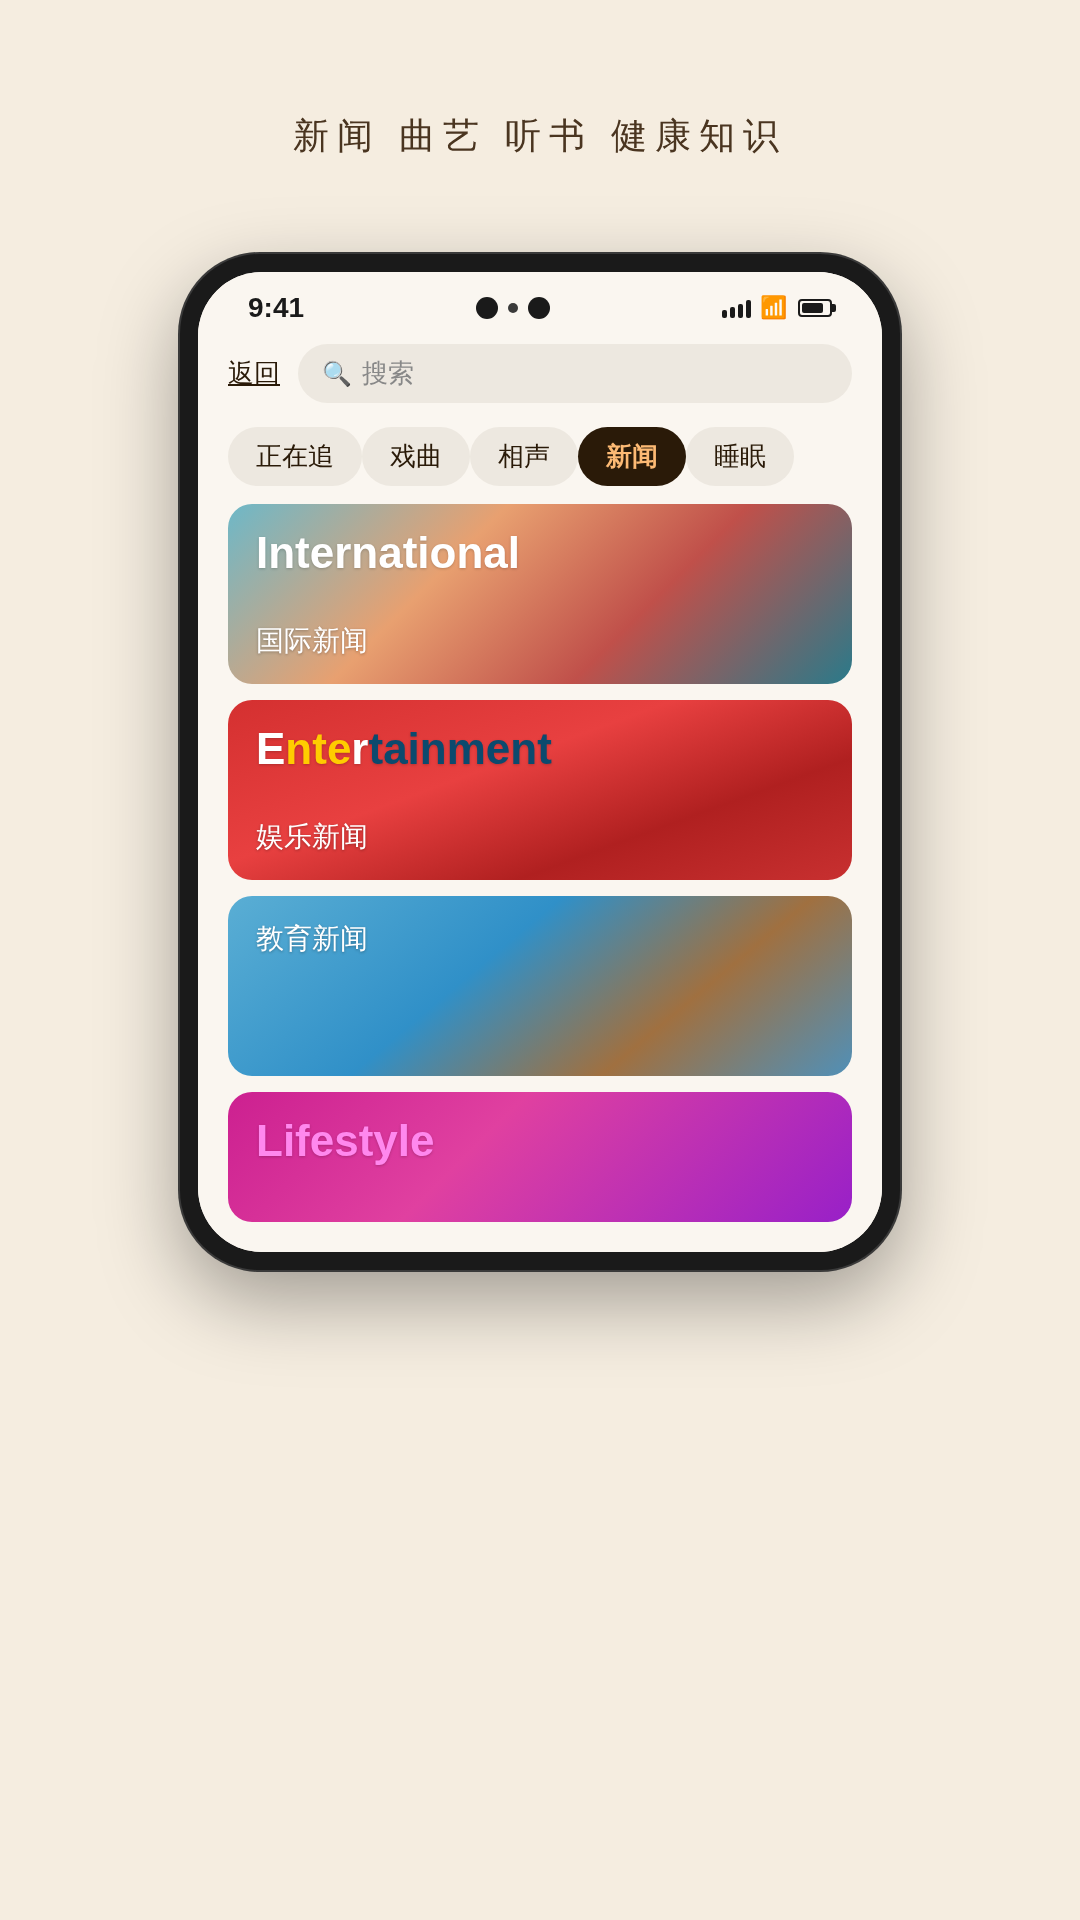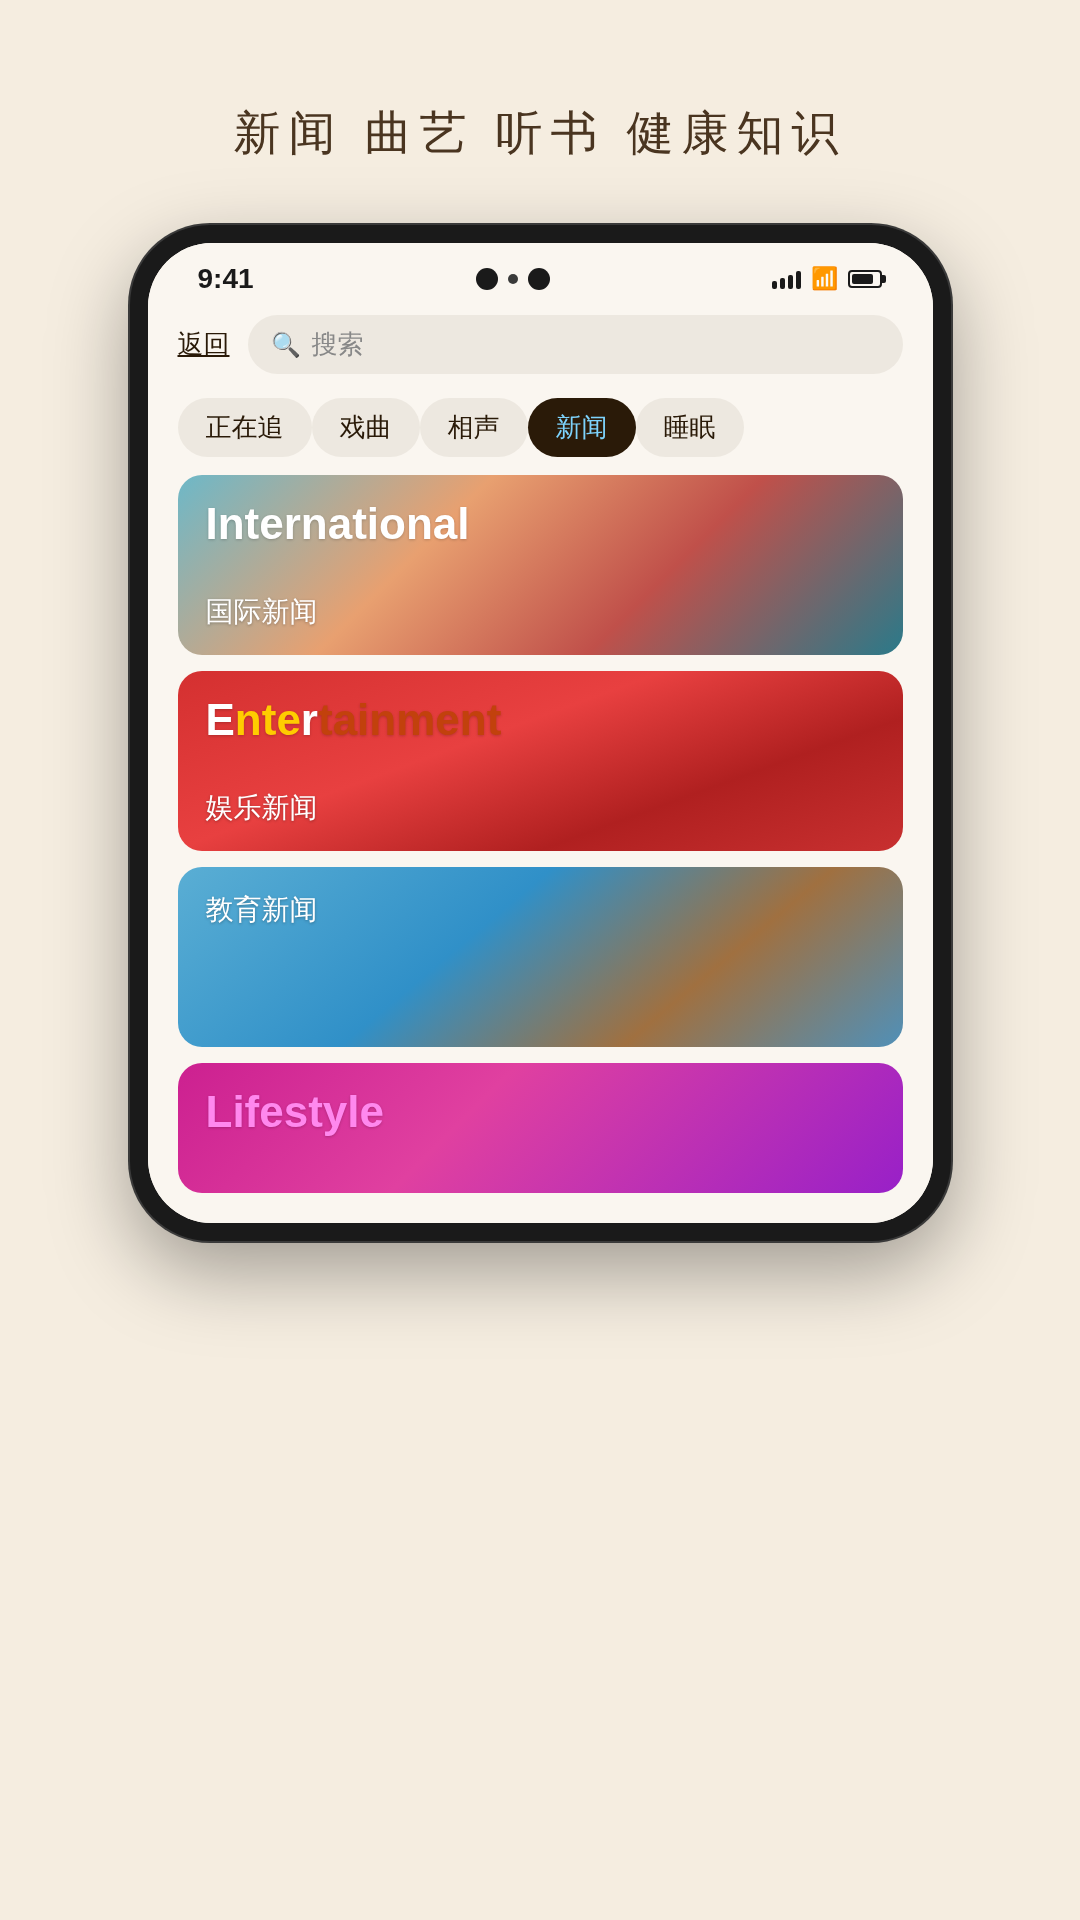--- a/index.html
+++ b/index.html
@@ -20,31 +20,31 @@
       margin-top: 80px;
       text-align: center;
     }
     .page-title {
       font-size: 72px;
       font-weight: 900;
       color: #2a1a08;
       letter-spacing: 4px;
     }
     .page-subtitle {
-      font-size: 47px;
+      font-size: 36px;
       color: #4a3520;
-      margin-top: 22px;
+      margin-top: 32px;
       letter-spacing: 8px;
     }
 
     
     .phone-wrap {
-      margin-top: 60px;
+      margin-top: 93px;
       position: relative;
-      width: 821px;
+      width: 720px;
     }
     .phone-outer {
       background: #1a1a1a;
       border-radius: 80px;
       padding: 18px;
       box-shadow:
         0 0 0 2px #3a3a3a,
         0 30px 80px rgba(0,0,0,0.35);
     }
     .phone-inner {
@@ -181,21 +181,22 @@
       background: #ede8e0;
       border-radius: 40px;
       padding: 12px 28px;
       font-size: 26px;
       color: #2a1a08;
       white-space: nowrap;
       cursor: pointer;
     }
     .cat-tab.active {
       background: #2a1a08;
-      color: #7dd3fc;
+      color: #fdba74;
+      font-weight: bold;
     }
 
     
     .cards-list {
       display: flex;
       flex-direction: column;
       gap: 16px;
     }
     .card {
       border-radius: 24px;
@@ -247,21 +248,21 @@
       background: linear-gradient(140deg, #5aaed4 0%, #3090c8 40%, #a07040 70%, #5090b8 100%);
     }
     .bg-lifestyle {
       background: linear-gradient(135deg, #cc2090 0%, #e040a0 40%, #9820c8 100%);
     }
 
     
     .ent-e { color: #fff; }
     .ent-nte { color: #ffcc00; }
     .ent-r { color: #fff; }
-    .ent-tainment { color: #c2410c; }
+    .ent-tainment { color: #0c4a6e; }
   </style>
 </head>
 <body>
 
 <div class="page-header">
   <div class="page-subtitle">新闻 曲艺 听书 健康知识</div>
 </div>
 
 <div class="phone-wrap">
   <div class="phone-outer">

